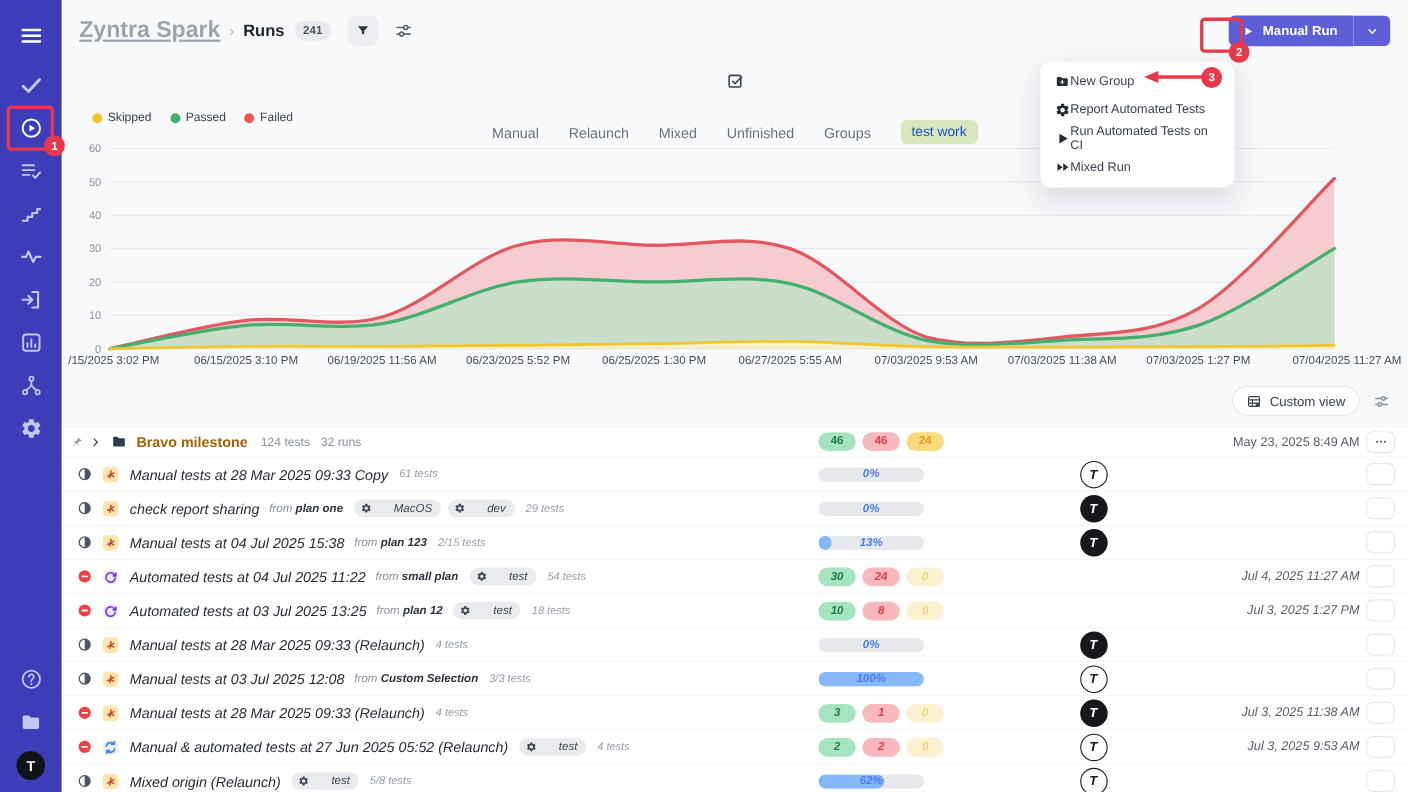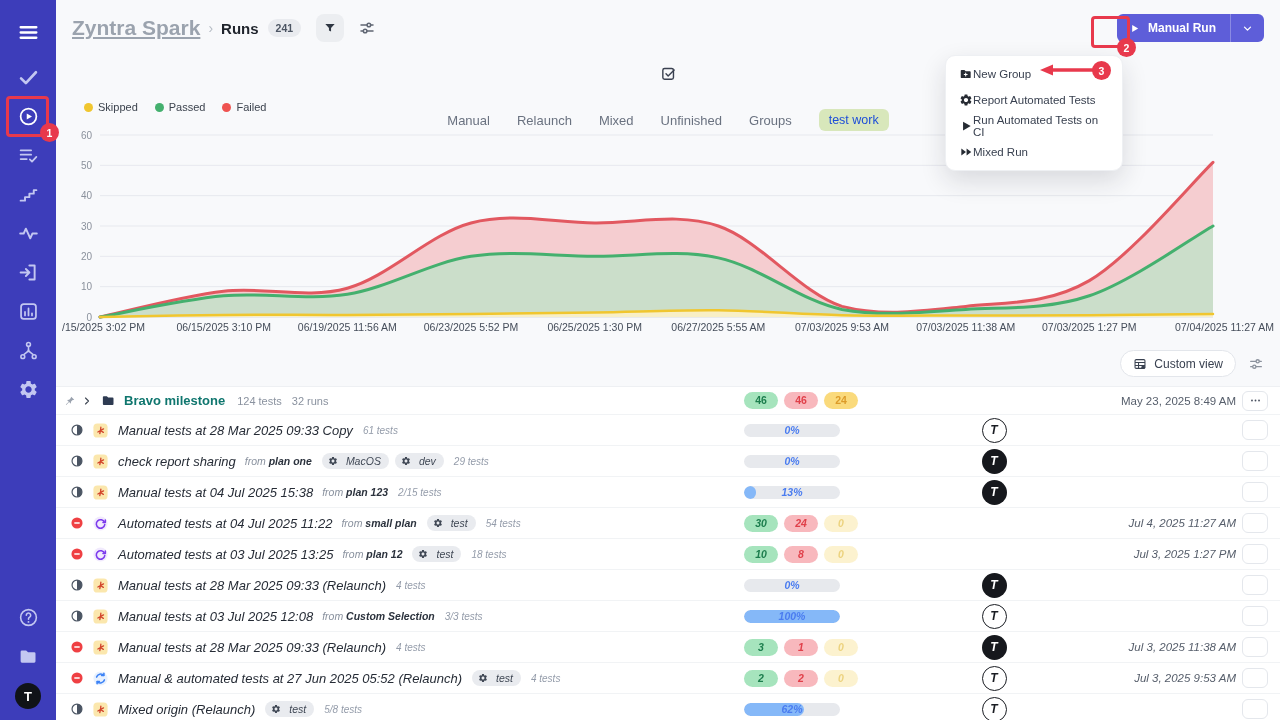--- a/index.html
+++ b/index.html
@@ -81,32 +81,32 @@
   .table { background:#fff; }
   .row { position:relative; display:flex; align-items:center; background:#fff; border-bottom:1px solid #f1f3f5; }
   .group-row { height:29px; border-top:1px solid #eef0f3; padding-left:8px; cursor:pointer; }
   .run-row { height:31px; padding-left:14px; cursor:pointer;font-style:italic; }
   .pin-ic { width:12px; height:12px; color:#9aa2ae; margin-right:5px; }
   .pin-ic svg { width:12px; height:12px; }
   .chev-ic { width:12px; height:12px; color:#3f4754; margin-right:8px; }
   .chev-ic svg { width:12px; height:12px; }
   .folder-ic { width:15px; height:15px; color:#2e3b52; margin-right:8px; }
   .folder-ic svg { width:15px; height:15px; }
-  .group-name { font-size:13px; font-weight:bold; color:#0f766e; margin-right:12px; }
+  .group-name { font-size:13px; font-weight:bold; color:#a16207; margin-right:12px; }
   .group-meta { font-size:11px; color:#8a929f; margin-right:10px; }
   .status-ic { width:14px; height:14px; margin-right:8px; flex:0 0 auto; }
   .status-ic svg { width:14px; height:14px; }
   .type-ic { width:17px; height:17px; margin-right:9px; flex:0 0 auto; }
   .type-ic svg { width:17px; height:17px; }
   .run-title { font-size:13px; color:#262c36; white-space:nowrap; }
   .run-from { font-size:10.5px; color:#8a929f; margin-left:9px; white-space:nowrap; }
   .run-from b { color:#2b323d; }
   .tags { display:flex; gap:6px; margin-left:10px; }
   .tag { background:#e9ebef; border-radius:10px; padding:2px 8px 2px 6px; font-size:10.5px; color:#3f4754;
-         display:flex; align-items:center; gap:8px; }
+         display:flex; align-items:center; gap:20px; }
   .tag svg { width:10px; height:10px; }
   .run-tests { font-size:10px; color:#949caa; margin-left:10px; white-space:nowrap; }
   .stats { position:absolute; left:688px; display:flex; align-items:center; }
   .badge { min-width:34px; text-align:center; padding:2px 6px 3px; border-radius:9px; font-size:10.5px; font-weight:bold; }
   .badge + .badge { margin-left:6px; }
   .badge.passed { background:#a6e4bd; color:#1c7d4d; }
   .badge.failed { background:#f8b8bd; color:#e0404a; }
   .badge.skipped { background:#fada7c; color:#dc9b29; }
   .badge.muted-skipped { background:#fcf2cf; color:#ecd27d; }
   .progress { width:96px; height:13px; border-radius:7px; background:#e7e9ed; position:relative; overflow:hidden; }

